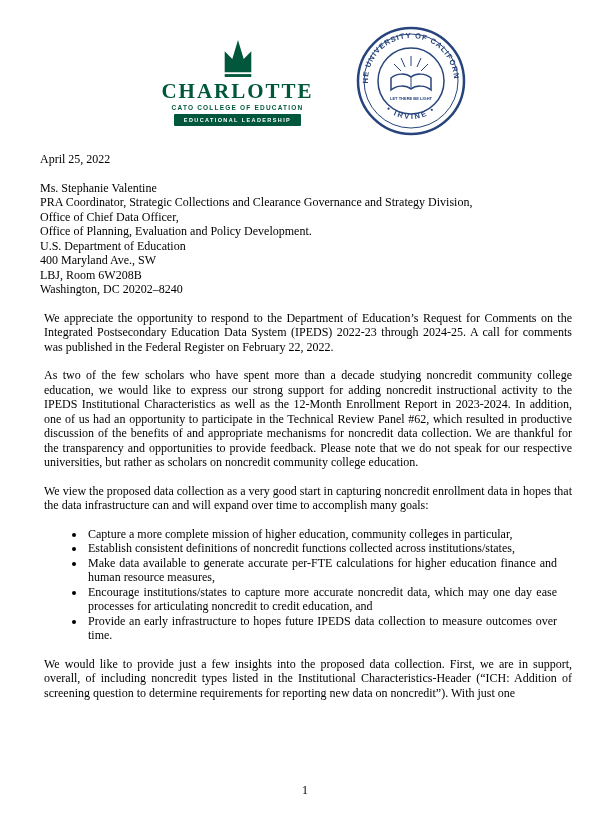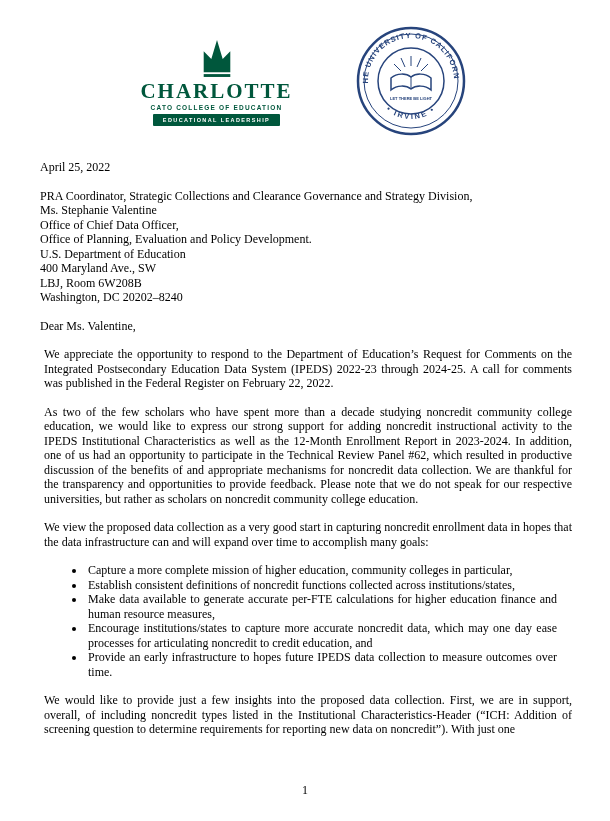--- a/index.html
+++ b/index.html
@@ -7,40 +7,40 @@
     width:610px;height:821px;
     background:#ffffff;
     font-family:"Liberation Serif", serif;
     font-size:12px;color:#000;
     position:relative;overflow:hidden;
   }
   .page{position:absolute;inset:0;background:#fff;}
 
   
   .letterhead{position:absolute;top:0;left:0;right:0;height:150px;}
-  .charlotte{position:absolute;left:129px;top:36px;width:175px;text-align:center;}
+  .charlotte{position:absolute;left:150px;top:36px;width:175px;text-align:center;}
   .charlotte .mark{width:38px;height:42px;margin:0 auto 2px auto;display:block;}
   .charlotte .wordmark{
     color:#00573C;font-size:21px;font-weight:700;letter-spacing:2px;
     font-family:"Liberation Serif", serif;line-height:22px;
   }
   .charlotte .college{
     color:#00573C;font-size:6.5px;font-weight:700;letter-spacing:1.2px;
     font-family:"Liberation Sans", sans-serif;margin-top:2px;
   }
   .charlotte .unit{
     display:inline-block;background:#00573C;color:#fff;
     font-size:5.5px;font-weight:700;letter-spacing:1.4px;
     font-family:"Liberation Sans", sans-serif;
     padding:3px 10px;margin-top:3px;border-radius:1px;
   }
   .seal{position:absolute;left:356px;top:26px;width:110px;height:110px;}
 
   
-  .content{position:absolute;left:40px;right:38px;top:160px;line-height:14.5px;}
+  .content{position:absolute;left:40px;right:38px;top:152px;line-height:14.5px;}
   .block{margin:0 0 14px 0;}
   .addr-line{white-space:nowrap;}
   p.para{margin:0 0 14px 4px;text-align:justify;}
   ul.goal-list{margin:0 15px 14px 0;padding-left:46px;text-align:justify;}
   ul.goal-list li{margin:0;padding-left:2px;}
   .page-number{
     position:absolute;left:0;right:0;top:783px;
     text-align:center;font-size:12px;
   }
 </style>
@@ -90,32 +90,31 @@
       </g>
       <text x="55" y="74" text-anchor="middle" font-family="Liberation Sans, sans-serif" font-size="4" font-weight="bold" fill="#27447C">LET THERE BE LIGHT</text>
     </svg>
   </div>
 
   <div class="content">
 
     <div class="block">April 25, 2022</div>
 
     <div class="block">
+      <div class="addr-line">Ms. Stephanie Valentine</div>
       <div class="addr-line">PRA Coordinator, Strategic Collections and Clearance Governance and Strategy Division,</div>
-      <div class="addr-line">Ms. Stephanie Valentine</div>
       <div class="addr-line">Office of Chief Data Officer,</div>
       <div class="addr-line">Office of Planning, Evaluation and Policy Development.</div>
       <div class="addr-line">U.S. Department of Education</div>
       <div class="addr-line">400 Maryland Ave., SW</div>
       <div class="addr-line">LBJ, Room 6W208B</div>
       <div class="addr-line">Washington, DC 20202–8240</div>
     </div>
 
 
-    <div class="block">Dear Ms. Valentine,</div>
 
     <p class="para">We appreciate the opportunity to respond to the Department of Education’s Request for Comments on the Integrated Postsecondary Education Data System (IPEDS) 2022-23 through 2024-25.  A call for comments was published in the Federal Register on February 22, 2022.</p>
 
     <p class="para">As two of the few scholars who have spent more than a decade studying noncredit community college education, we would like to express our strong support for adding noncredit instructional activity to the IPEDS Institutional Characteristics as well as the 12-Month Enrollment Report in 2023-2024.  In addition, one of us had an opportunity to participate in the Technical Review Panel #62, which resulted in productive discussion of the benefits of and appropriate mechanisms for noncredit data collection.  We are thankful for the transparency and opportunities to provide feedback.  Please note that we do not speak for our respective universities, but rather as scholars on noncredit community college education.</p>
 
     <p class="para">We view the proposed data collection as a very good start in capturing noncredit enrollment data in hopes that the data infrastructure can and will expand over time to accomplish many goals:</p>
 
     <ul class="goal-list">
       <li>Capture a more complete mission of higher education, community colleges in particular,</li>
       <li>Establish consistent definitions of noncredit functions collected across institutions/states,</li>

